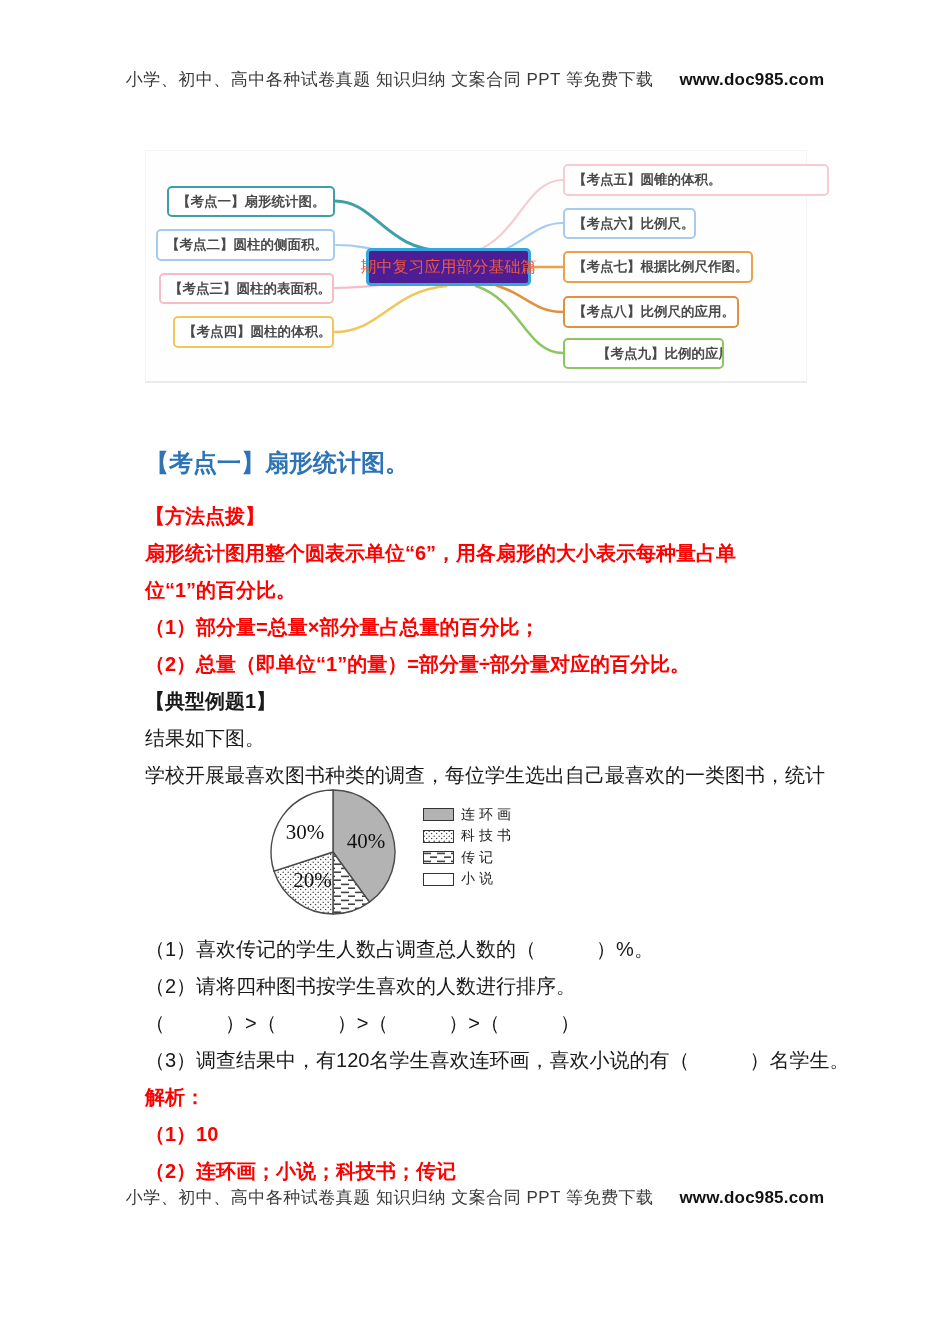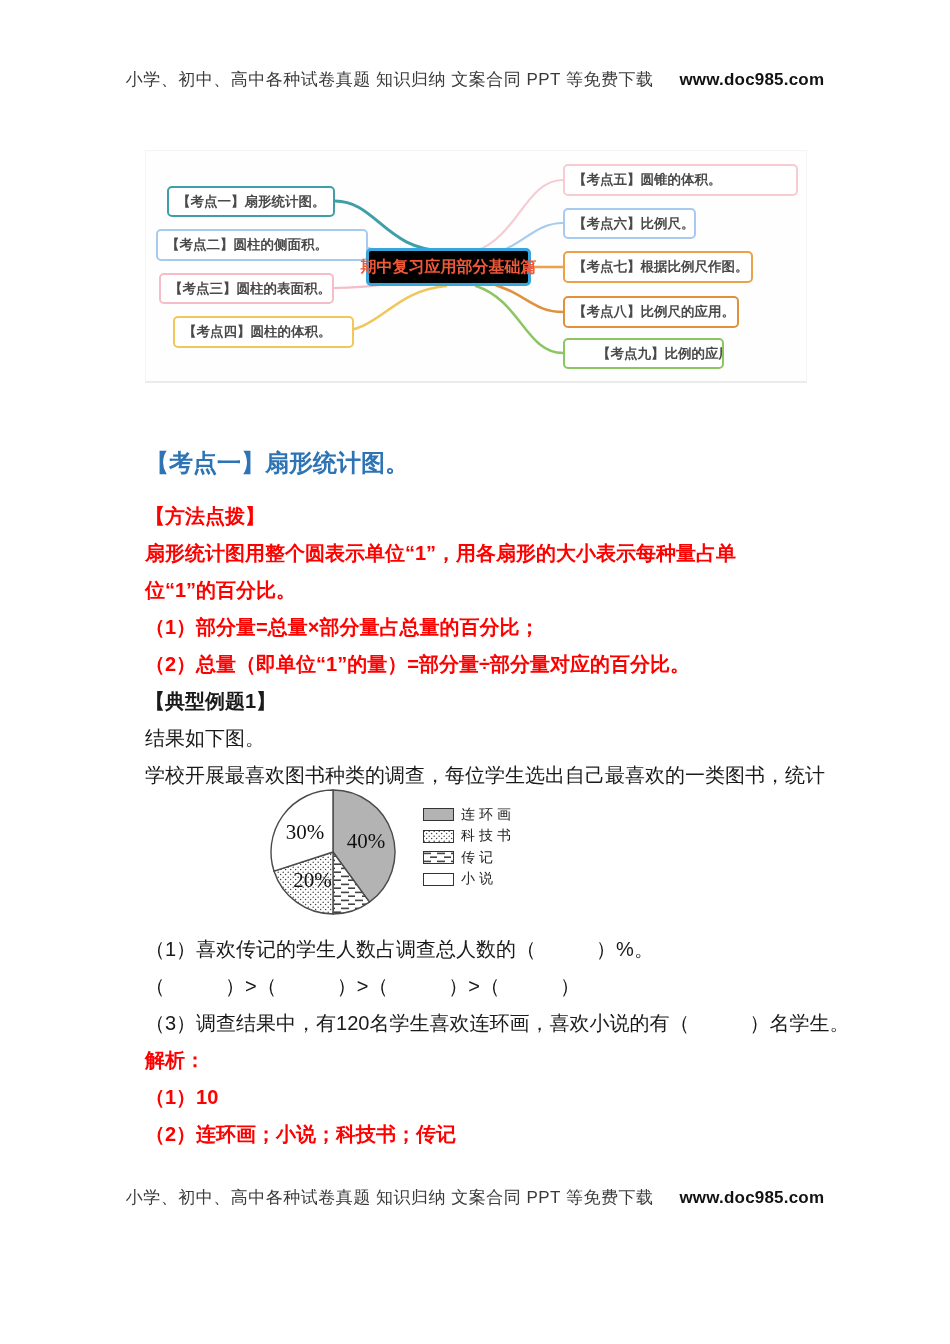--- a/index.html
+++ b/index.html
@@ -17,22 +17,22 @@
   .mindmap { position:absolute; left:145px; top:150px; width:660px; height:230px;
              background:#fefefe; border:1px solid #f4f4f4; border-bottom:2px solid #ebebeb; }
   .mm-lines { position:absolute; left:0; top:0; z-index:1; }
   .mm-node {
     position:absolute; box-sizing:border-box; z-index:2; background:#fff;
     border:2px solid #ccc; border-radius:5px; color:#4a4a4a; font-weight:bold;
     font-size:13.5px; line-height:1; display:flex; align-items:center;
     padding-left:8px; white-space:nowrap; overflow:hidden;
   }
   .mm-center {
-    position:absolute; box-sizing:border-box; z-index:3; background:#000000;
-    border:3px solid #6d28d9; border-radius:5px; color:#F0583A; font-weight:bold;
+    position:absolute; box-sizing:border-box; z-index:3; background:#4c1d95;
+    border:3px solid #6d28d9; border-radius:5px; color:#F0583A; font-weight:normal;
     font-size:16px; display:flex; align-items:center; justify-content:center; white-space:nowrap;
   }
 
   
   .content { position:absolute; left:145px; top:0; width:670px; padding-top:447px; }
   .sec-title { margin:0; font-size:24px; line-height:32px; font-weight:bold; color:#2E74B5; }
   .line { font-size:20px; line-height:37px; white-space:nowrap; }
   .red { color:#FF0000; font-weight:bold; }
   .bold { font-weight:bold; }
   .mt18 { margin-top:19px; }
@@ -66,38 +66,38 @@
         <path d="M 295 127 C 245 130 235 137 188 137" fill="none" stroke="#F4BDC7" stroke-width="2.2" stroke-linecap="round"></path>
         <path d="M 300 135 C 245 140 235 181 188 181" fill="none" stroke="#F1C65B" stroke-width="2.5" stroke-linecap="round"></path>
         <path d="M 330 100 C 372 85 380 29 417 29" fill="none" stroke="#F7CBD2" stroke-width="2.2" stroke-linecap="round"></path>
         <path d="M 335 105 C 375 100 385 72 417 72" fill="none" stroke="#A6CBEE" stroke-width="2.2" stroke-linecap="round"></path>
         <path d="M 383 116 L 417 116" fill="none" stroke="#EBA14A" stroke-width="2.5" stroke-linecap="round"></path>
         <path d="M 335 130 C 380 140 385 161 417 161" fill="none" stroke="#E0913D" stroke-width="2.5" stroke-linecap="round"></path>
         <path d="M 330 135 C 375 150 380 202 417 202" fill="none" stroke="#8CC663" stroke-width="2.5" stroke-linecap="round"></path>
       </svg>
 
     <div class="mm-node" style="left: 21px; top: 35px; width: 168px; height: 31px; border-color: rgb(62, 159, 169);">【考点一】扇形统计图。</div>
-    <div class="mm-node" style="left: 10px; top: 78px; width: 212px; height: 32px; border-color: rgb(166, 203, 238);">【考点二】圆柱的侧面积。</div>
+    <div class="mm-node" style="left: 10px; top: 78px; width: 179px; height: 32px; border-color: rgb(166, 203, 238);">【考点二】圆柱的侧面积。</div>
     <div class="mm-node" style="left: 13px; top: 122px; width: 175px; height: 31px; border-color: rgb(244, 189, 199);">【考点三】圆柱的表面积。</div>
-    <div class="mm-node" style="left: 27px; top: 165px; width: 181px; height: 32px; border-color: rgb(241, 198, 91);">【考点四】圆柱的体积。</div>
+    <div class="mm-node" style="left: 27px; top: 165px; width: 161px; height: 32px; border-color: rgb(241, 198, 91);">【考点四】圆柱的体积。</div>
 
-    <div class="mm-node" style="left: 417px; top: 13px; width: 235px; height: 32px; border-color: rgb(247, 203, 210); text-align: center;">【考点五】圆锥的体积。</div>
+    <div class="mm-node" style="left: 417px; top: 13px; width: 266px; height: 32px; border-color: rgb(247, 203, 210); text-align: center;">【考点五】圆锥的体积。</div>
     <div class="mm-node" style="left: 417px; top: 57px; width: 133px; height: 31px; border-color: rgb(166, 203, 238);">【考点六】比例尺。</div>
     <div class="mm-node" style="left: 417px; top: 100px; width: 190px; height: 32px; border-color: rgb(235, 161, 74);">【考点七】根据比例尺作图。</div>
     <div class="mm-node" style="left: 417px; top: 145px; width: 176px; height: 32px; border-color: rgb(224, 145, 61);">【考点八】比例尺的应用。</div>
     <div class="mm-node" style="left: 417px; top: 187px; width: 161px; height: 31px; border-color: rgb(140, 198, 99); padding-left: 32px;">【考点九】比例的应用。</div>
 
     <div class="mm-center" style="left: 220px; top: 97px; width: 165px; height: 38px; border-color: rgb(54, 166, 220); color: rgb(240, 88, 58);">期中复习应用部分基础篇</div>
   </div>
 
   <div class="content">
     <h1 class="sec-title">【考点一】扇形统计图。</h1>
 
     <div class="line red mt18">【方法点拨】</div>
-    <div class="line red">扇形统计图用整个圆表示单位“1”，用各扇形的大小表示每种量占单</div>
+    <div class="line red">扇形统计图用整个圆表示单位“6”，用各扇形的大小表示每种量占单</div>
     <div class="line red">位“1”的百分比。</div>
     <div class="line red">（1）部分量=总量×部分量占总量的百分比；</div>
     <div class="line red">（2）总量（即单位“1”的量）=部分量÷部分量对应的百分比。</div>
 
     <div class="line bold">【典型例题1】</div>
     <div class="line">结果如下图。</div>
     <div class="line">学校开展最喜欢图书种类的调查，每位学生选出自己最喜欢的一类图书，统计</div>
 
     <div class="figure">
       <svg id="pie-svg" class="pie-svg" width="170" height="135">
@@ -147,20 +147,21 @@
           <div class="legend-row">
             <svg width="31" height="13">
               <rect x="0.5" y="0.5" width="30" height="12" fill="#ffffff" stroke="#333" stroke-width="1"></rect>
             </svg>
             <span class="legend-label">小说</span>
           </div>
         </div>
     </div>
 
     <div class="line mt10">（1）喜欢传记的学生人数占调查总人数的（　　　）%。</div>
+    <div class="line">（2）请将四种图书按学生喜欢的人数进行排序。</div>
     <div class="line">（　　　）&gt;（　　　）&gt;（　　　）&gt;（　　　）</div>
     <div class="line">（3）调查结果中，有120名学生喜欢连环画，喜欢小说的有（　　　）名学生。</div>
 
     <div class="line red">解析：</div>
     <div class="line red">（1）10</div>
     <div class="line red">（2）连环画；小说；科技书；传记</div>
   </div>
 
   <div class="hf footer">
     <span>小学、初中、高中各种试卷真题  知识归纳  文案合同  PPT 等免费下载</span><span class="site">www.doc985.com</span>

